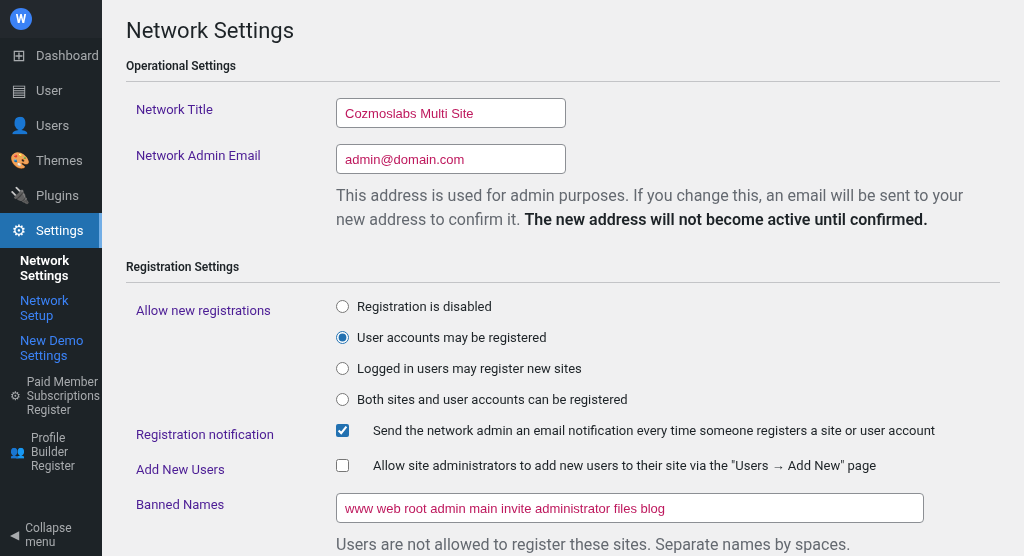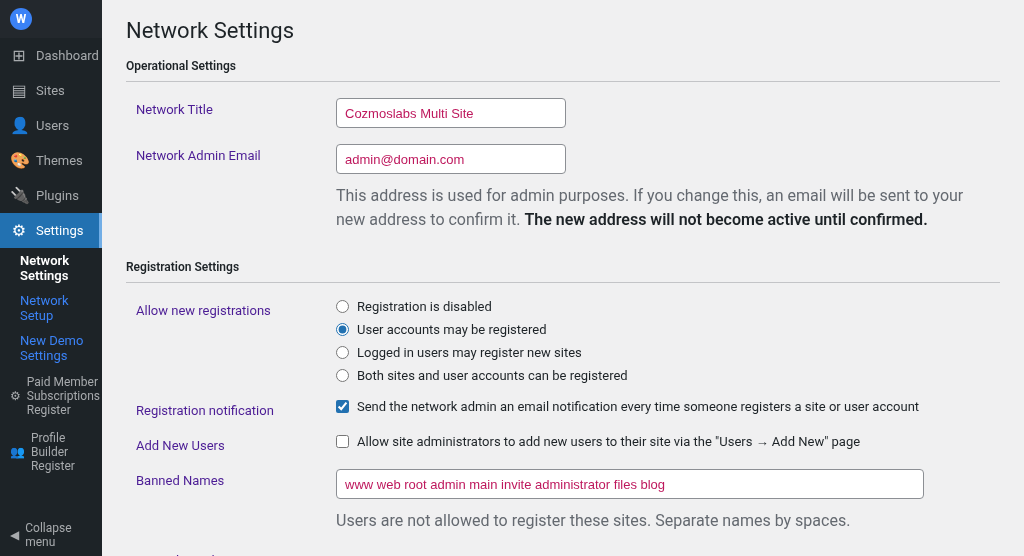--- a/index.html
+++ b/index.html
@@ -122,24 +122,24 @@
       font-size: 13px;
       color: #be185d;
       background: #fff;
       width: 230px;
       height: 30px;
     }
     .help-text { font-size: 16px; color: #646970; margin-top: 10px; line-height: 1.5; max-width: 720px; }
     .help-text strong { font-weight: 600; color: #1d2327; }
 
     
-    .radio-group { display: flex; flex-direction: column; gap: 8px; }
+    .radio-group { display: flex; flex-direction: column; gap: 16px; }
     .radio-option { display: flex; align-items: center; gap: 8px; cursor: pointer; font-size: 13px; color: #1d2327; }
     .radio-option input[type="radio"] { margin: 0; accent-color: #2271b1; }
-    .checkbox-option { display: flex; align-items: center; gap: 8px; cursor: pointer; font-size: 13px; color: #1d2327; }
+    .checkbox-option { display: flex; align-items: center; gap: 24px; cursor: pointer; font-size: 13px; color: #1d2327; }
     .checkbox-option input[type="checkbox"] { margin: 0; accent-color: #2271b1; }
 
     
     input.wide-input {
       width: 588px;
       max-width: 100%;
     }
   </style>
 </head>
 <body>
@@ -148,21 +148,21 @@
   <div class="sidebar-logo">
     <div class="wp-icon">W</div>
   </div>
 
   <div class="sidebar-item">
     <span class="icon">⊞</span>
     <span>Dashboard</span>
   </div>
   <div class="sidebar-item">
     <span class="icon">▤</span>
-    <span>Sites</span>
+    <span>User</span>
   </div>
   <div class="sidebar-item">
     <span class="icon">👤</span>
     <span>Users</span>
   </div>
   <div class="sidebar-item">
     <span class="icon">🎨</span>
     <span>Themes</span>
   </div>
   <div class="sidebar-item">

